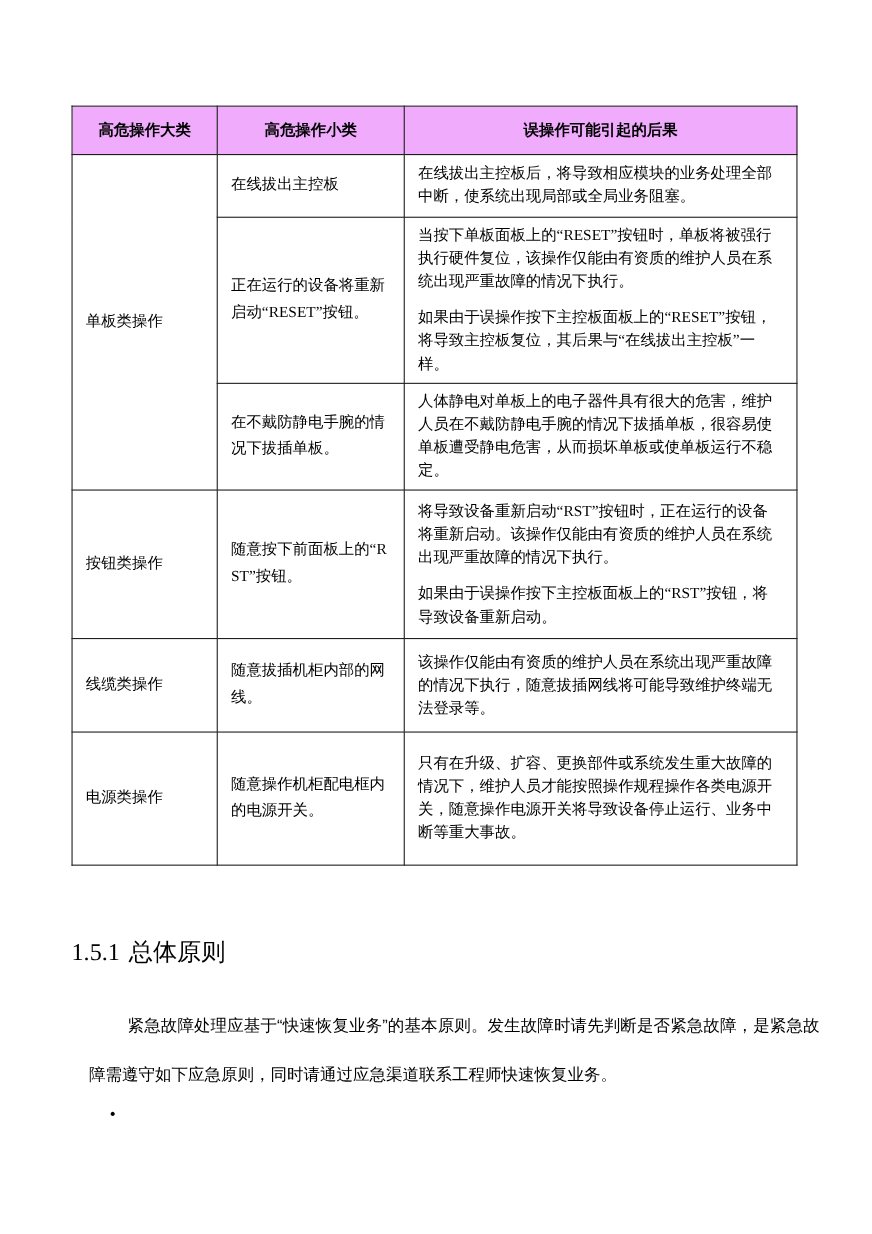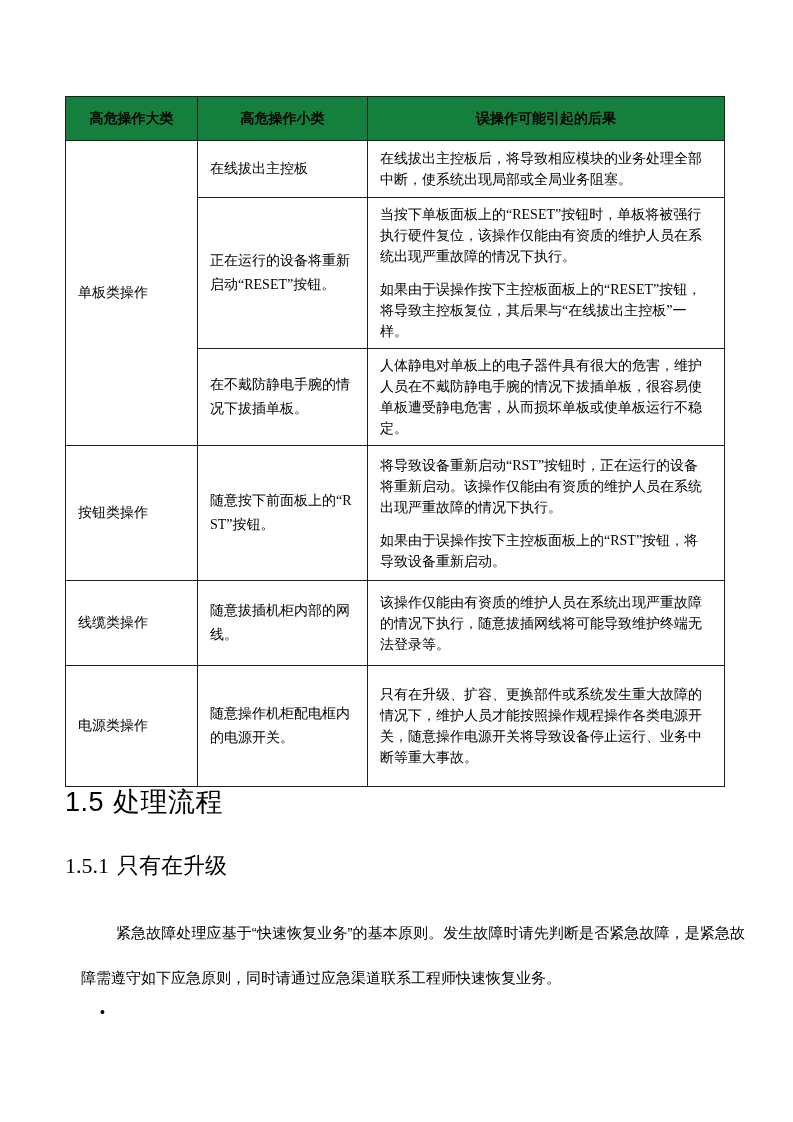--- a/index.html
+++ b/index.html
@@ -22,21 +22,21 @@
   table.risk col.c2{width:170px;}
   table.risk col.c3{width:357px;}
   table.risk th,table.risk td{
     border:1px solid #1f1f1f;
     padding:6px 12px;
     vertical-align:middle;
     box-sizing:border-box;
     word-break:break-all;
   }
   table.risk th{
-    background:#15803d;
+    background:#f0abfc;
     font-weight:bold;text-align:center;
     font-size:14px;
   }
   tr.hrow{height:44px;}
   tr.r1{height:57px;} tr.r2{height:134px;} tr.r3{height:80px;}
   tr.r4{height:135px;} tr.r5{height:85px;} tr.r6{height:121px;}
   td.cat{line-height:1.7;}
   td.sub{line-height:1.7;}
   td.cons{line-height:1.5;}
   td.cons p{margin:0;}
@@ -125,26 +125,23 @@
       <tr class="r6">
         <td class="cat">电源类操作</td>
         <td class="sub">随意操作机柜配电框内的电源开关。</td>
         <td class="cons">
           <p>只有在升级、扩容、更换部件或系统发生重大故障的情况下，维护人员才能按照操作规程操作各类电源开关，随意操作电源开关将导致设备停止运行、业务中断等重大事故。</p>
         </td>
       </tr>
     </tbody>
   </table>
 
-  <h1 class="sec">
-    <span class="hnum">1.5</span><span class="htitle">处理流程</span>
-  </h1>
 
   <h2 class="sec">
-    <span class="hnum">1.5.1</span><span class="htitle">只有在升级</span>
+    <span class="hnum">1.5.1</span><span class="htitle">总体原则</span>
   </h2>
 
   <p class="body-para">紧急故障处理应基于“快速恢复业务”的基本原则。发生故障时请先判断是否紧急故障，是紧急故障需遵守如下应急原则，同时请通过应急渠道联系工程师快速恢复业务。</p>
 
   <div class="bullet-item">
     <span class="bullet-dot">•</span>
   </div>
 
 </div>
 

